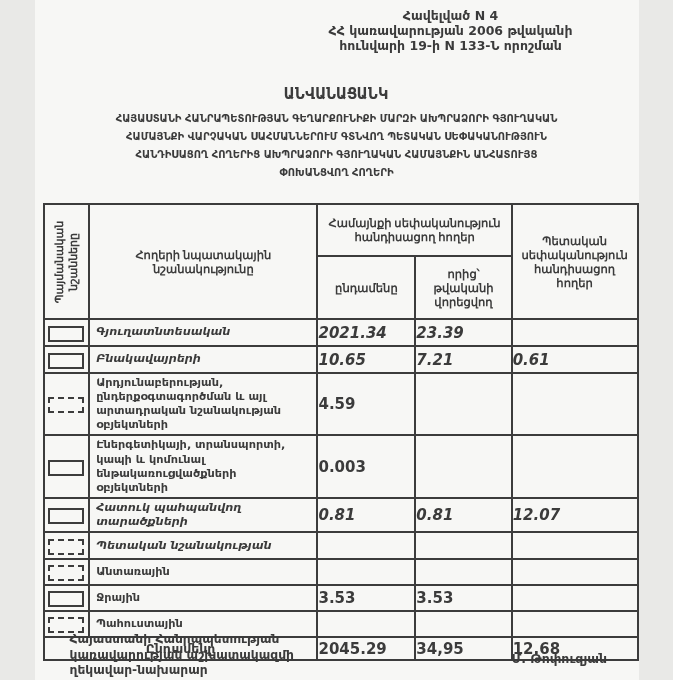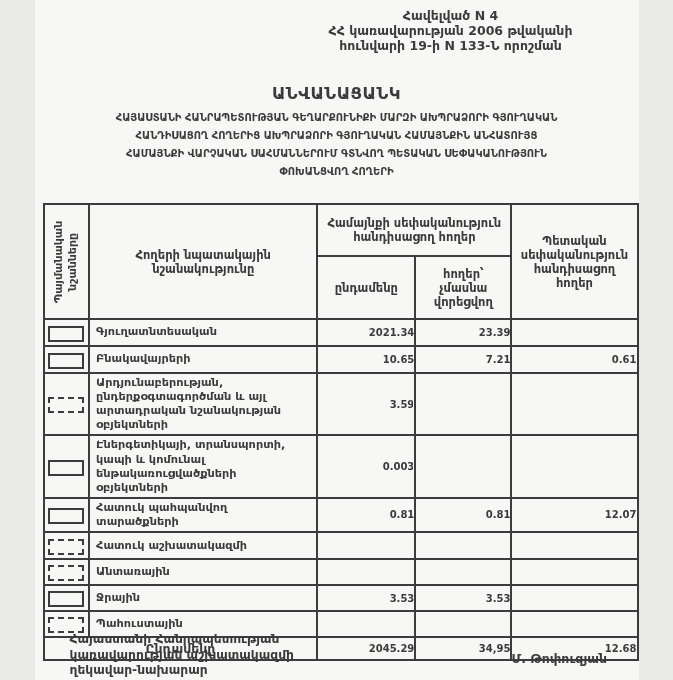--- a/index.html
+++ b/index.html
@@ -34,20 +34,21 @@
     top: 84px;
     left: 0;
     width: 100%;
     text-align: center;
     font-weight: bold;
   }
   .title-main {
     font-size: 16.5px;
     letter-spacing: 0.5px;
     margin-bottom: 6px;
+    font-family: Liberation Mono, monospace;
   }
   .title-sub { font-size: 10px; line-height: 18px; }
 
   
   table.land {
     position: absolute;
     top: 203px;
     left: 8px;
     border-collapse: collapse;
     table-layout: fixed;
@@ -55,20 +56,21 @@
   .land th, .land td {
     border: 2px solid #3c3c3c;
     vertical-align: middle;
     overflow: hidden;
   }
   .land th {
     font-size: 11.5px;
     font-weight: bold;
     padding: 2px 4px;
     text-align: center;
+    font-family: Liberation Serif, serif;
   }
   .hrow1 th { height: 52px; }
   .hrow2 th { height: 63px; }
 
   .th-symbols { position: relative; }
   .vtext {
     position: absolute;
     left: 50%;
     top: 50%;
     width: 106px;
@@ -92,25 +94,25 @@
   .legend-box.dashed { border-style: dashed; }
 
   td.purpose {
     font-size: 11.3px;
     font-weight: bold;
     padding: 2px 6px;
     line-height: 1.25;
     text-align: left;
   }
   td.val {
-    font-size: 10px;
-    font-weight: bold;
-    text-align: right;
-  }
-  tr.h27 td { height: 27px; }
+    font-size: 15px;
+    font-weight: bold;
+    text-align: left;
+  }
+  tr.h27 td { height: 27px; font-style: italic; }
   tr.h38 td { height: 38px; border-radius: 20px; }
   tr.h26 td { height: 26px; }
   tr.total td { height: 23px; }
   td.total-label {
     font-size: 12.5px;
     font-weight: bold;
     text-align: center;
   }
 
   
@@ -138,22 +140,22 @@
 
   <div class="annex">
     <div>Հավելված N 4</div>
     <div>ՀՀ կառավարության 2006 թվականի</div>
     <div>հունվարի 19-ի N 133-Ն որոշման</div>
   </div>
 
   <div class="title-block">
     <div class="title-main">ԱՆՎԱՆԱՑԱՆԿ</div>
     <div class="title-sub">ՀԱՅԱՍՏԱՆԻ ՀԱՆՐԱՊԵՏՈՒԹՅԱՆ ԳԵՂԱՐՔՈՒՆԻՔԻ ՄԱՐԶԻ ԱԽՊՐԱՁՈՐԻ ԳՅՈՒՂԱԿԱՆ</div>
+    <div class="title-sub">ՀԱՄԱՅՆՔԻ ՎԱՐՉԱԿԱՆ ՍԱՀՄԱՆՆԵՐՈՒՄ ԳՏՆՎՈՂ ՊԵՏԱԿԱՆ ՍԵՓԱԿԱՆՈՒԹՅՈՒՆ</div>
     <div class="title-sub">ՀԱՆԴԻՍԱՑՈՂ ՀՈՂԵՐԻՑ ԱԽՊՐԱՁՈՐԻ ԳՅՈՒՂԱԿԱՆ ՀԱՄԱՅՆՔԻՆ ԱՆՀԱՏՈՒՅՑ</div>
-    <div class="title-sub">ՀԱՄԱՅՆՔԻ ՎԱՐՉԱԿԱՆ ՍԱՀՄԱՆՆԵՐՈՒՄ ԳՏՆՎՈՂ ՊԵՏԱԿԱՆ ՍԵՓԱԿԱՆՈՒԹՅՈՒՆ</div>
     <div class="title-sub">ՓՈԽԱՆՑՎՈՂ ՀՈՂԵՐԻ</div>
   </div>
 
   <table class="land">
     <colgroup>
       <col style="width:49px">
       <col style="width:261px">
       <col style="width:109px">
       <col style="width:108px">
       <col style="width:130px">
@@ -162,21 +164,21 @@
       <tr class="hrow1">
         <th rowspan="2" class="th-symbols">
           <div class="vtext">Պայմանական նշանները</div>
         </th>
         <th rowspan="2" class="th-purpose">Հողերի նպատակային նշանակությունը</th>
         <th colspan="2">Համայնքի սեփականություն հանդիսացող հողեր</th>
         <th rowspan="2">Պետական սեփականություն հանդիսացող հողեր</th>
       </tr>
       <tr class="hrow2">
         <th>ընդամենը</th>
-        <th class="prewrap">հողեր՝ չմասնա
+        <th class="prewrap">որից՝ թվականի
 վորեցվող</th>
       </tr>
     </thead>
     <tbody>
       <tr class="h27">
         <td class="sym"><span class="legend-box"></span></td>
         <td class="purpose">Գյուղատնտեսական</td>
         <td class="val">2021.34</td>
         <td class="val">23.39</td>
         <td class="val"></td>
@@ -184,41 +186,41 @@
       <tr class="h27">
         <td class="sym"><span class="legend-box"></span></td>
         <td class="purpose">Բնակավայրերի</td>
         <td class="val">10.65</td>
         <td class="val">7.21</td>
         <td class="val">0.61</td>
       </tr>
       <tr class="h38">
         <td class="sym"><span class="legend-box dashed"></span></td>
         <td class="purpose">Արդյունաբերության, ընդերքօգտագործման և այլ արտադրական նշանակության օբյեկտների</td>
-        <td class="val">3.59</td>
+        <td class="val">4.59</td>
         <td class="val"></td>
         <td class="val"></td>
       </tr>
       <tr class="h38">
         <td class="sym"><span class="legend-box"></span></td>
         <td class="purpose">Էներգետիկայի, տրանսպորտի, կապի և կոմունալ ենթակառուցվածքների օբյեկտների</td>
         <td class="val">0.003</td>
         <td class="val"></td>
         <td class="val"></td>
       </tr>
       <tr class="h27">
         <td class="sym"><span class="legend-box"></span></td>
         <td class="purpose">Հատուկ պահպանվող տարածքների</td>
         <td class="val">0.81</td>
         <td class="val">0.81</td>
         <td class="val">12.07</td>
       </tr>
       <tr class="h27">
         <td class="sym"><span class="legend-box dashed"></span></td>
-        <td class="purpose">Հատուկ աշխատակազմի</td>
+        <td class="purpose">Պետական նշանակության</td>
         <td class="val"></td>
         <td class="val"></td>
         <td class="val"></td>
       </tr>
       <tr class="h26">
         <td class="sym"><span class="legend-box dashed"></span></td>
         <td class="purpose">Անտառային</td>
         <td class="val"></td>
         <td class="val"></td>
         <td class="val"></td>

